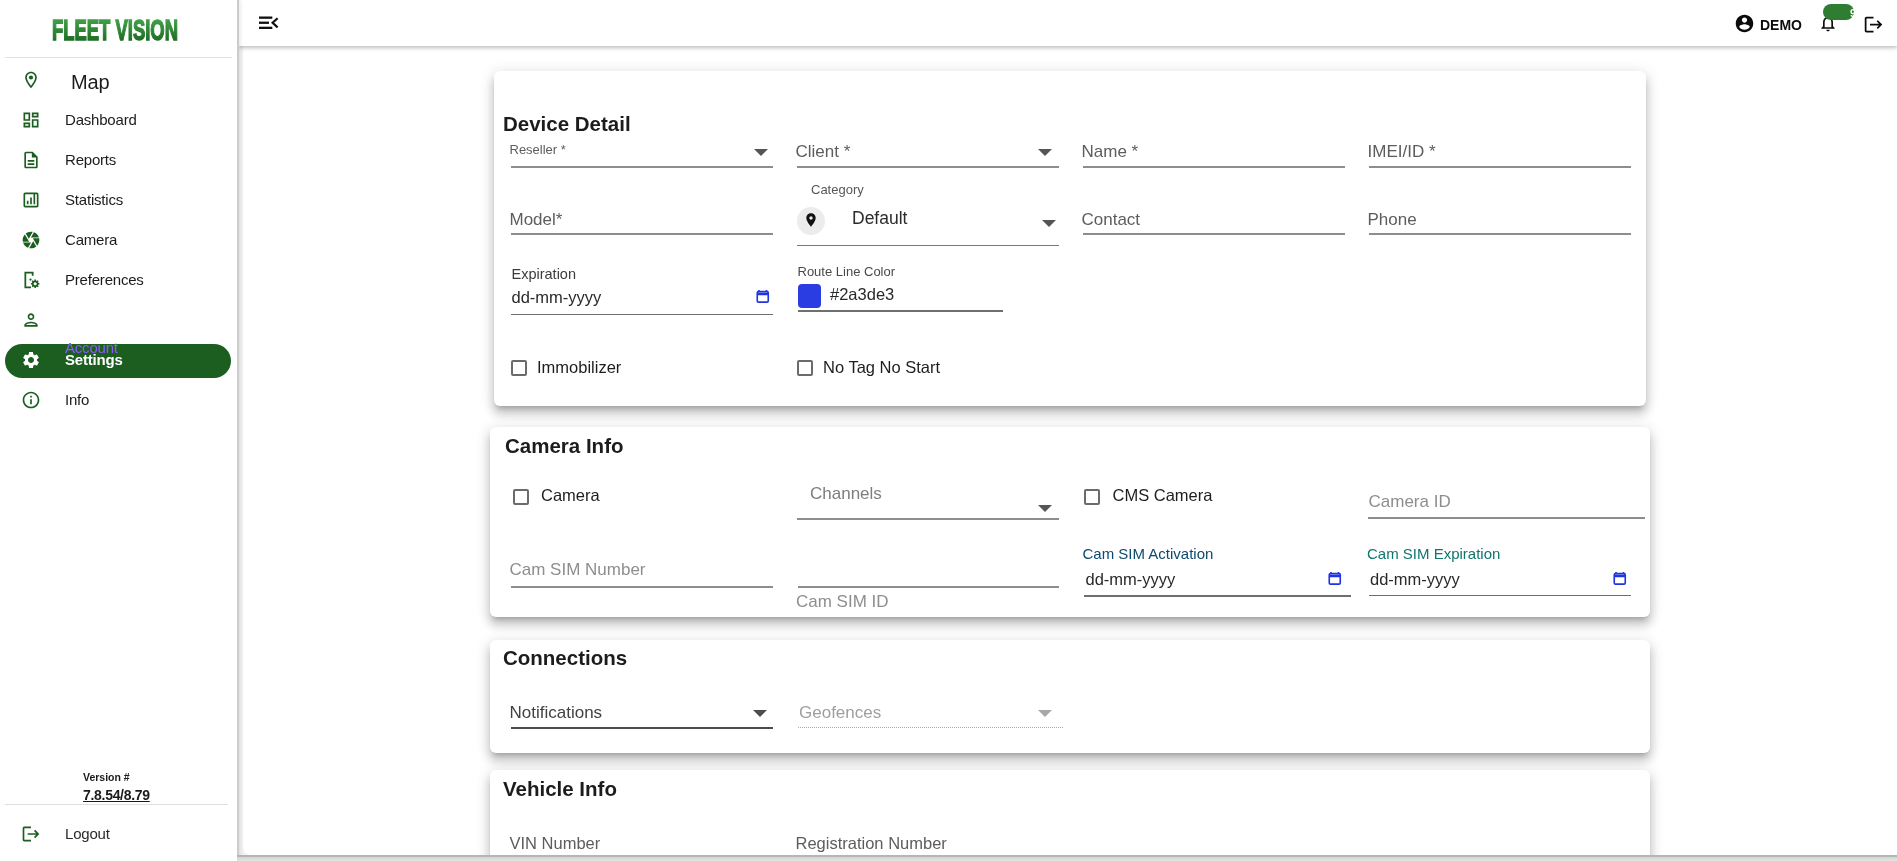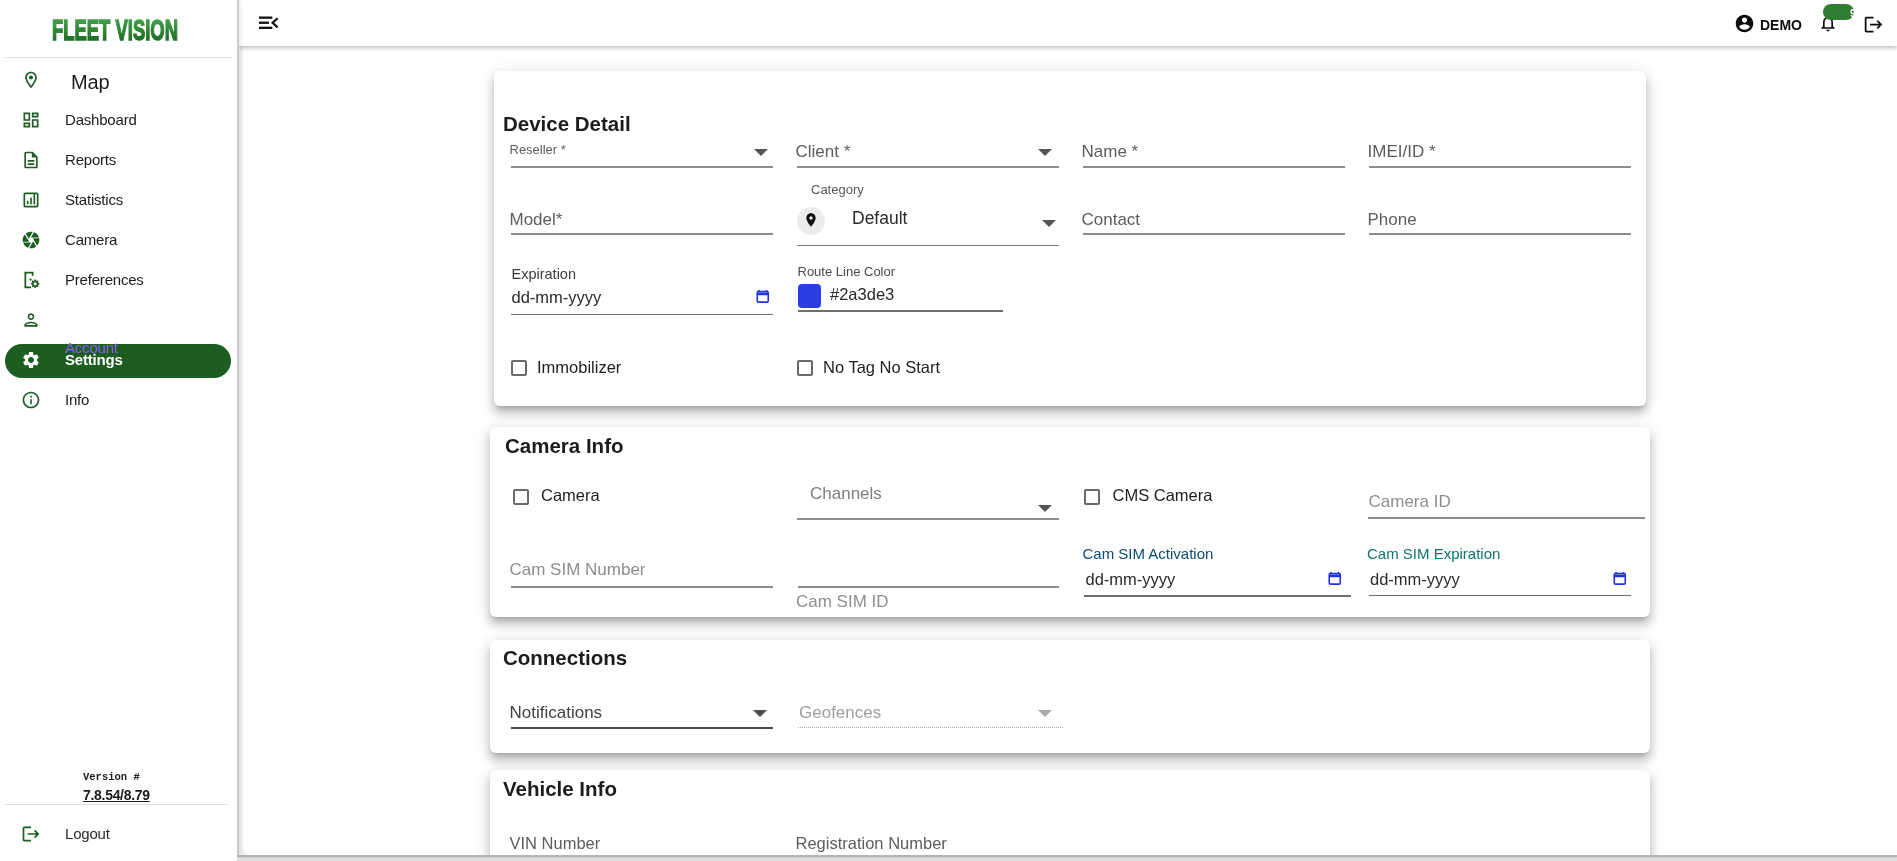--- a/index.html
+++ b/index.html
@@ -97,21 +97,21 @@
     <div class="abs" style="left:65px; top:72px; font-size:20px; letter-spacing:-.2px; color:#1c1c1c;margin-left:6px;">Map</div>
     <div class="abs" style="left:65px; top:111.5px; font-size:15px; letter-spacing:-.2px; color:#1c1c1c;">Dashboard</div>
     <div class="abs" style="left:65px; top:151.6px; font-size:15px; letter-spacing:-.2px; color:#1c1c1c;">Reports</div>
     <div class="abs" style="left:65px; top:191.6px; font-size:15px; letter-spacing:-.2px; color:#1c1c1c;">Statistics</div>
     <div class="abs" style="left:65px; top:231.6px; font-size:15px; letter-spacing:-.2px; color:#1c1c1c;">Camera</div>
     <div class="abs" style="left:65px; top:271.6px; font-size:15px; letter-spacing:-.2px; color:#1c1c1c;">Preferences</div>
     <div class="abs" style="left:65px; top:311.6px; font-size:15px; letter-spacing:-.2px; color:#8b5cf6;margin-top:28px;">Account</div>
     <div class="abs" style="left:65px; top:351.6px; font-size:15px; letter-spacing:-.2px; color:#fff; font-weight:bold;">Settings</div>
     <div class="abs" style="left:65px; top:391.6px; font-size:15px; letter-spacing:-.2px; color:#1c1c1c;">Info</div>
 
-    <div class="abs" style="left:83px; top:772.4px; font-size:10.5px; font-weight:bold; color:#1a1a1a;font-family:Liberation Mono, monospace;">Version #</div>
+    <div class="abs" style="left:83px; top:772.4px; font-size:10.5px; font-weight:bold; color:#1a1a1a;">Version #</div>
     <div class="abs" style="left:83px; top:788.4px; font-size:14px; font-weight:bold; letter-spacing:-.3px; color:#1a1a1a;text-decoration:underline;">7.8.54/8.79</div>
     <div style="position:absolute; left:5px; top:803.5px; width:223px; height:1px; background:#dfdfdf;"></div>
 
     <svg style="position:absolute; left:20.8px; top:823.5px;" width="20" height="20" viewBox="0 0 24 24" fill="#1b5e20">
       <path d="M17 7l-1.41 1.41L18.17 11H8v2h10.17l-2.58 2.58L17 17l5-5zM4 5h8V3H4c-1.1 0-2 .9-2 2v14c0 1.1.9 2 2 2h8v-2H4V5z"></path>
     </svg>
     <div class="abs" style="left:65px; top:825.5px; font-size:15px; letter-spacing:-.2px; color:#2b2b2b;">Logout</div>
   </div>
 
   <div class="card" style="left:494px; top:71px; width:1152px; height:335px;"></div>

